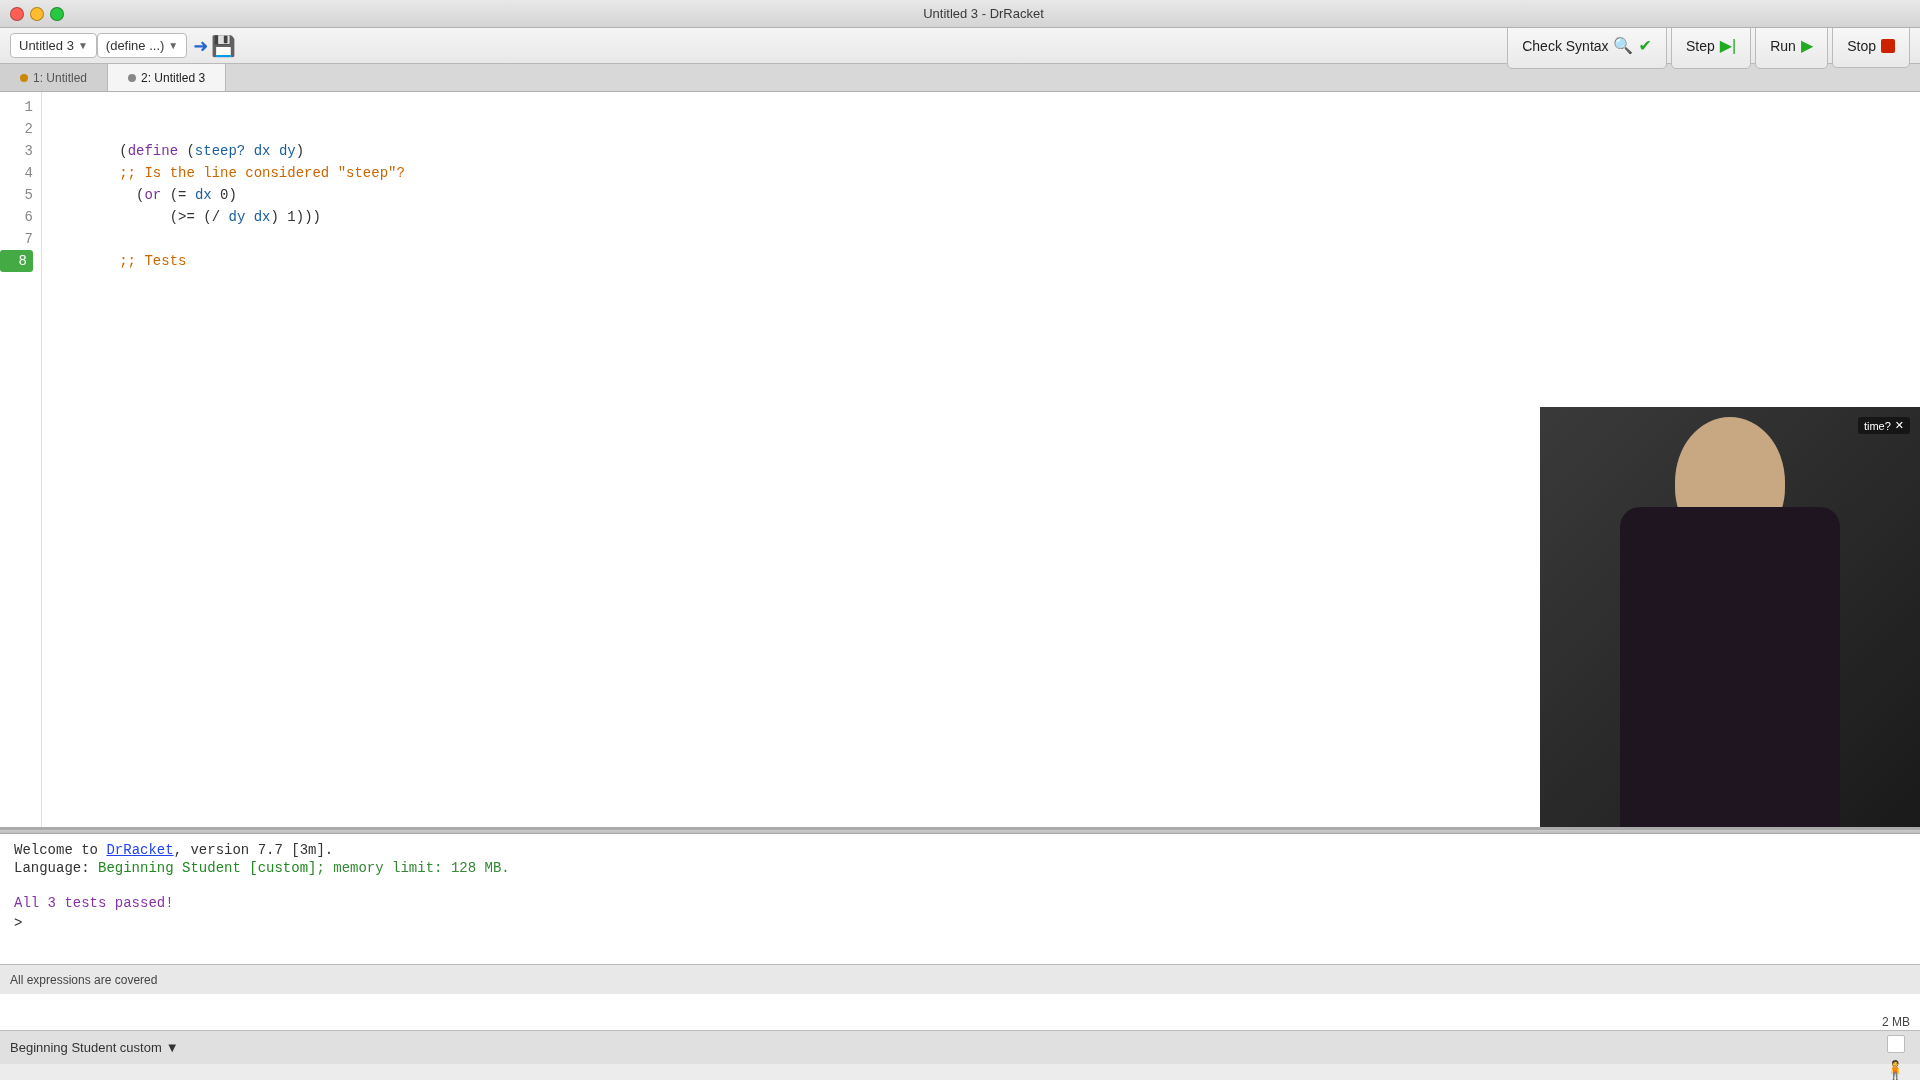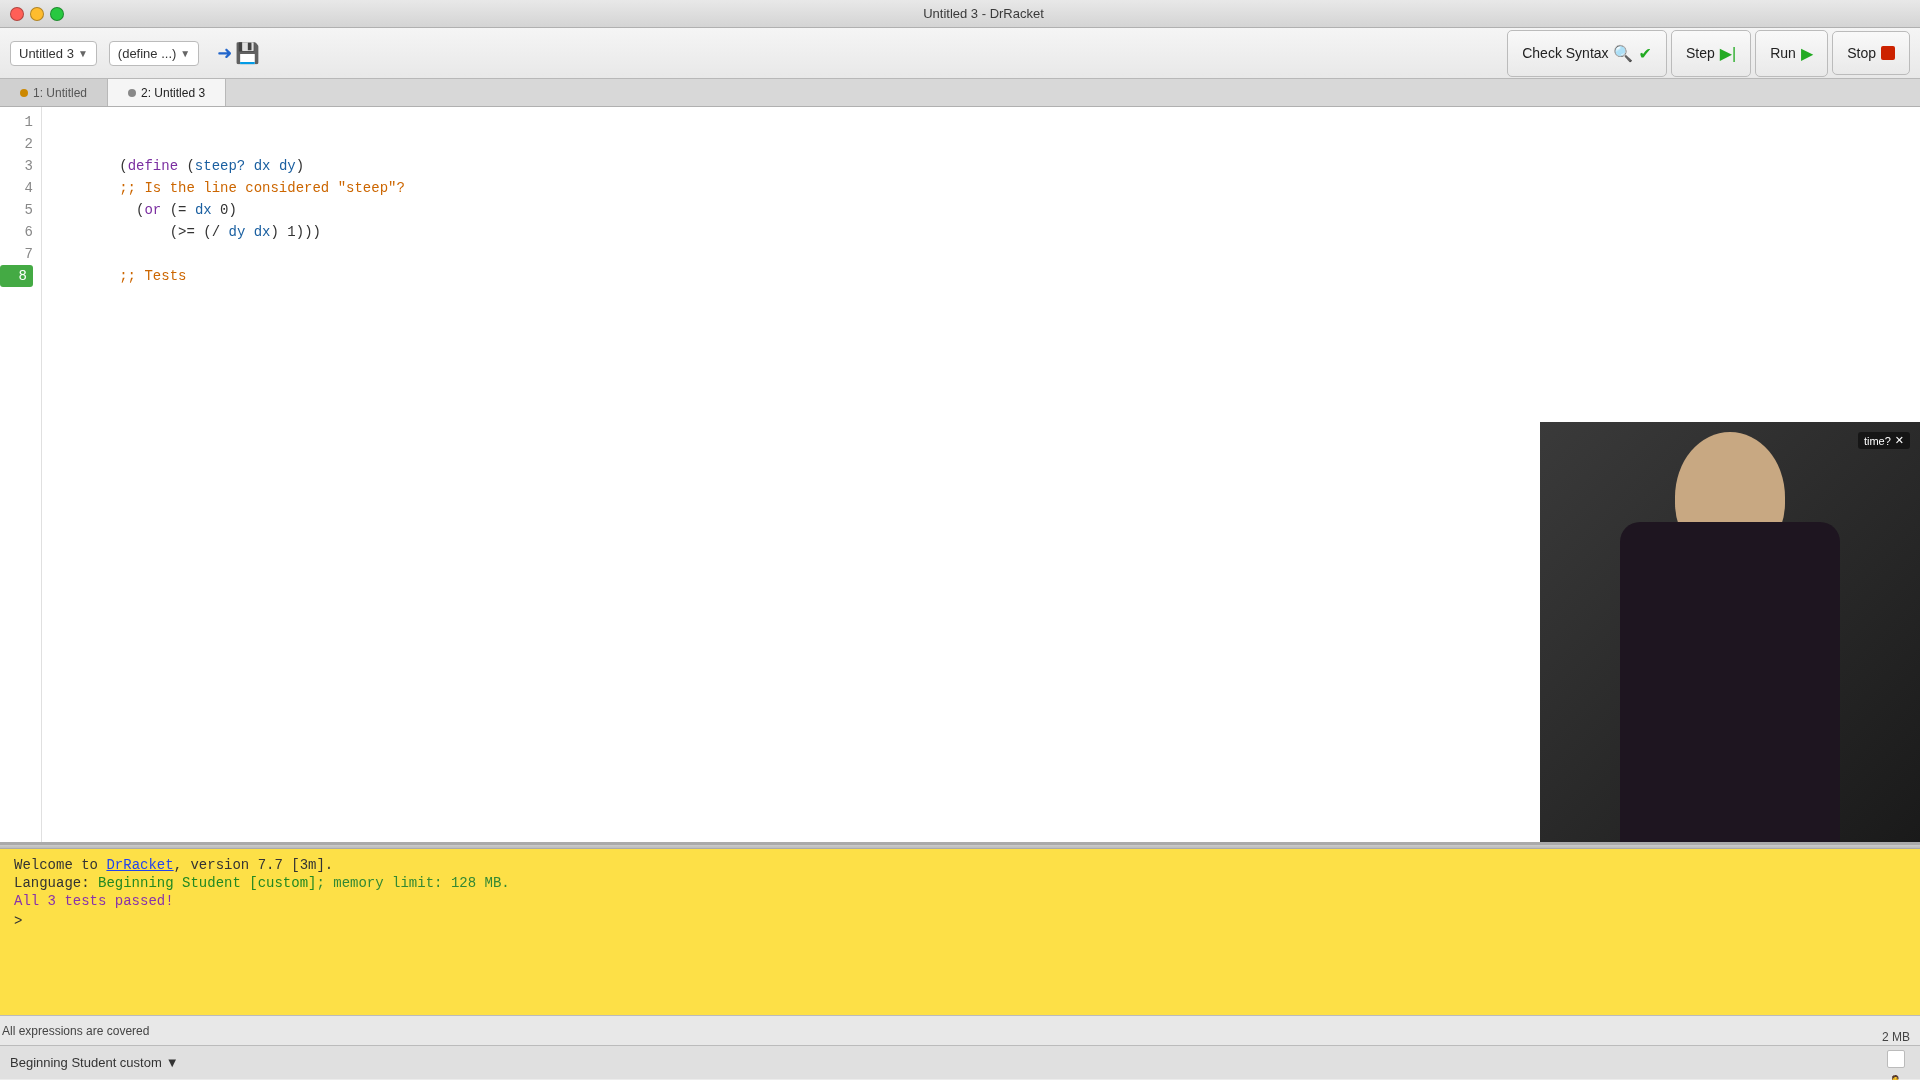--- a/index.html
+++ b/index.html
@@ -40,27 +40,27 @@
     .wc-max { background: #28c840; }
     #window-title {
       font-size: 13px;
       color: #3a3a3a;
       font-weight: 500;
       margin-left: 47px;
     }
 
     
     #toolbar {
-      height: 51px;
+      height: 36px;
       background: linear-gradient(to bottom, #f5f5f5, #e8e8e8);
       border-bottom: 1px solid #b8b8b8;
       display: flex;
       align-items: center;
       padding: 0 10px;
-      gap: 12px;
+      gap: 0;
     }
     .toolbar-dropdown {
       display: flex;
       align-items: center;
       gap: 4px;
       background: white;
       border: 1px solid #bbb;
       border-radius: 4px;
       padding: 4px 8px;
       font-size: 13px;
@@ -203,48 +203,49 @@
     .c-comment { color: #cc6600; }
     .c-keyword { color: #7a2da0; }
     .c-paren { color: #333; }
     .c-var { color: #1a5fa0; }
     .c-num { color: #333; }
     .c-op { color: #333; }
 
     
     #bottom-panel {
       height: 230px;
-      background: #fde047;
+      background: #ffffff;
       display: flex;
       flex-direction: column;
+      gap: 36px;
     }
     #repl-area {
       flex: 1;
       padding: 8px 14px;
       font-family: 'Courier New', Courier, monospace;
       font-size: 14px;
       overflow-y: auto;
       position: relative;
     }
     #welcome-text { color: #333; margin-bottom: 2px; }
     #drracket-link { color: #2244ee; text-decoration: underline; }
-    #language-line { color: #333; margin-bottom: 2px; }
+    #language-line { color: #333; margin-bottom: 19px; }
     #lang-highlight { color: #228822; }
     #memory-text { color: #338833; }
     #tests-passed { color: #8833aa; font-family: 'Courier New', Courier, monospace; font-size: 14px; margin-bottom: 4px; }
     #prompt { color: #333; }
 
     
     #status-bar {
       height: 30px;
       background: #e8e8e8;
       border-top: 1px solid #bbb;
       display: flex;
       align-items: center;
-      padding: 0 2px;
+      padding: 0 10px;
       font-size: 12px;
       color: #444;
       gap: 10px;
     }
     #covered-text { flex: 1; }
 
     
     #bottom-toolbar {
       height: 34px;
       background: #e0e0e0;

